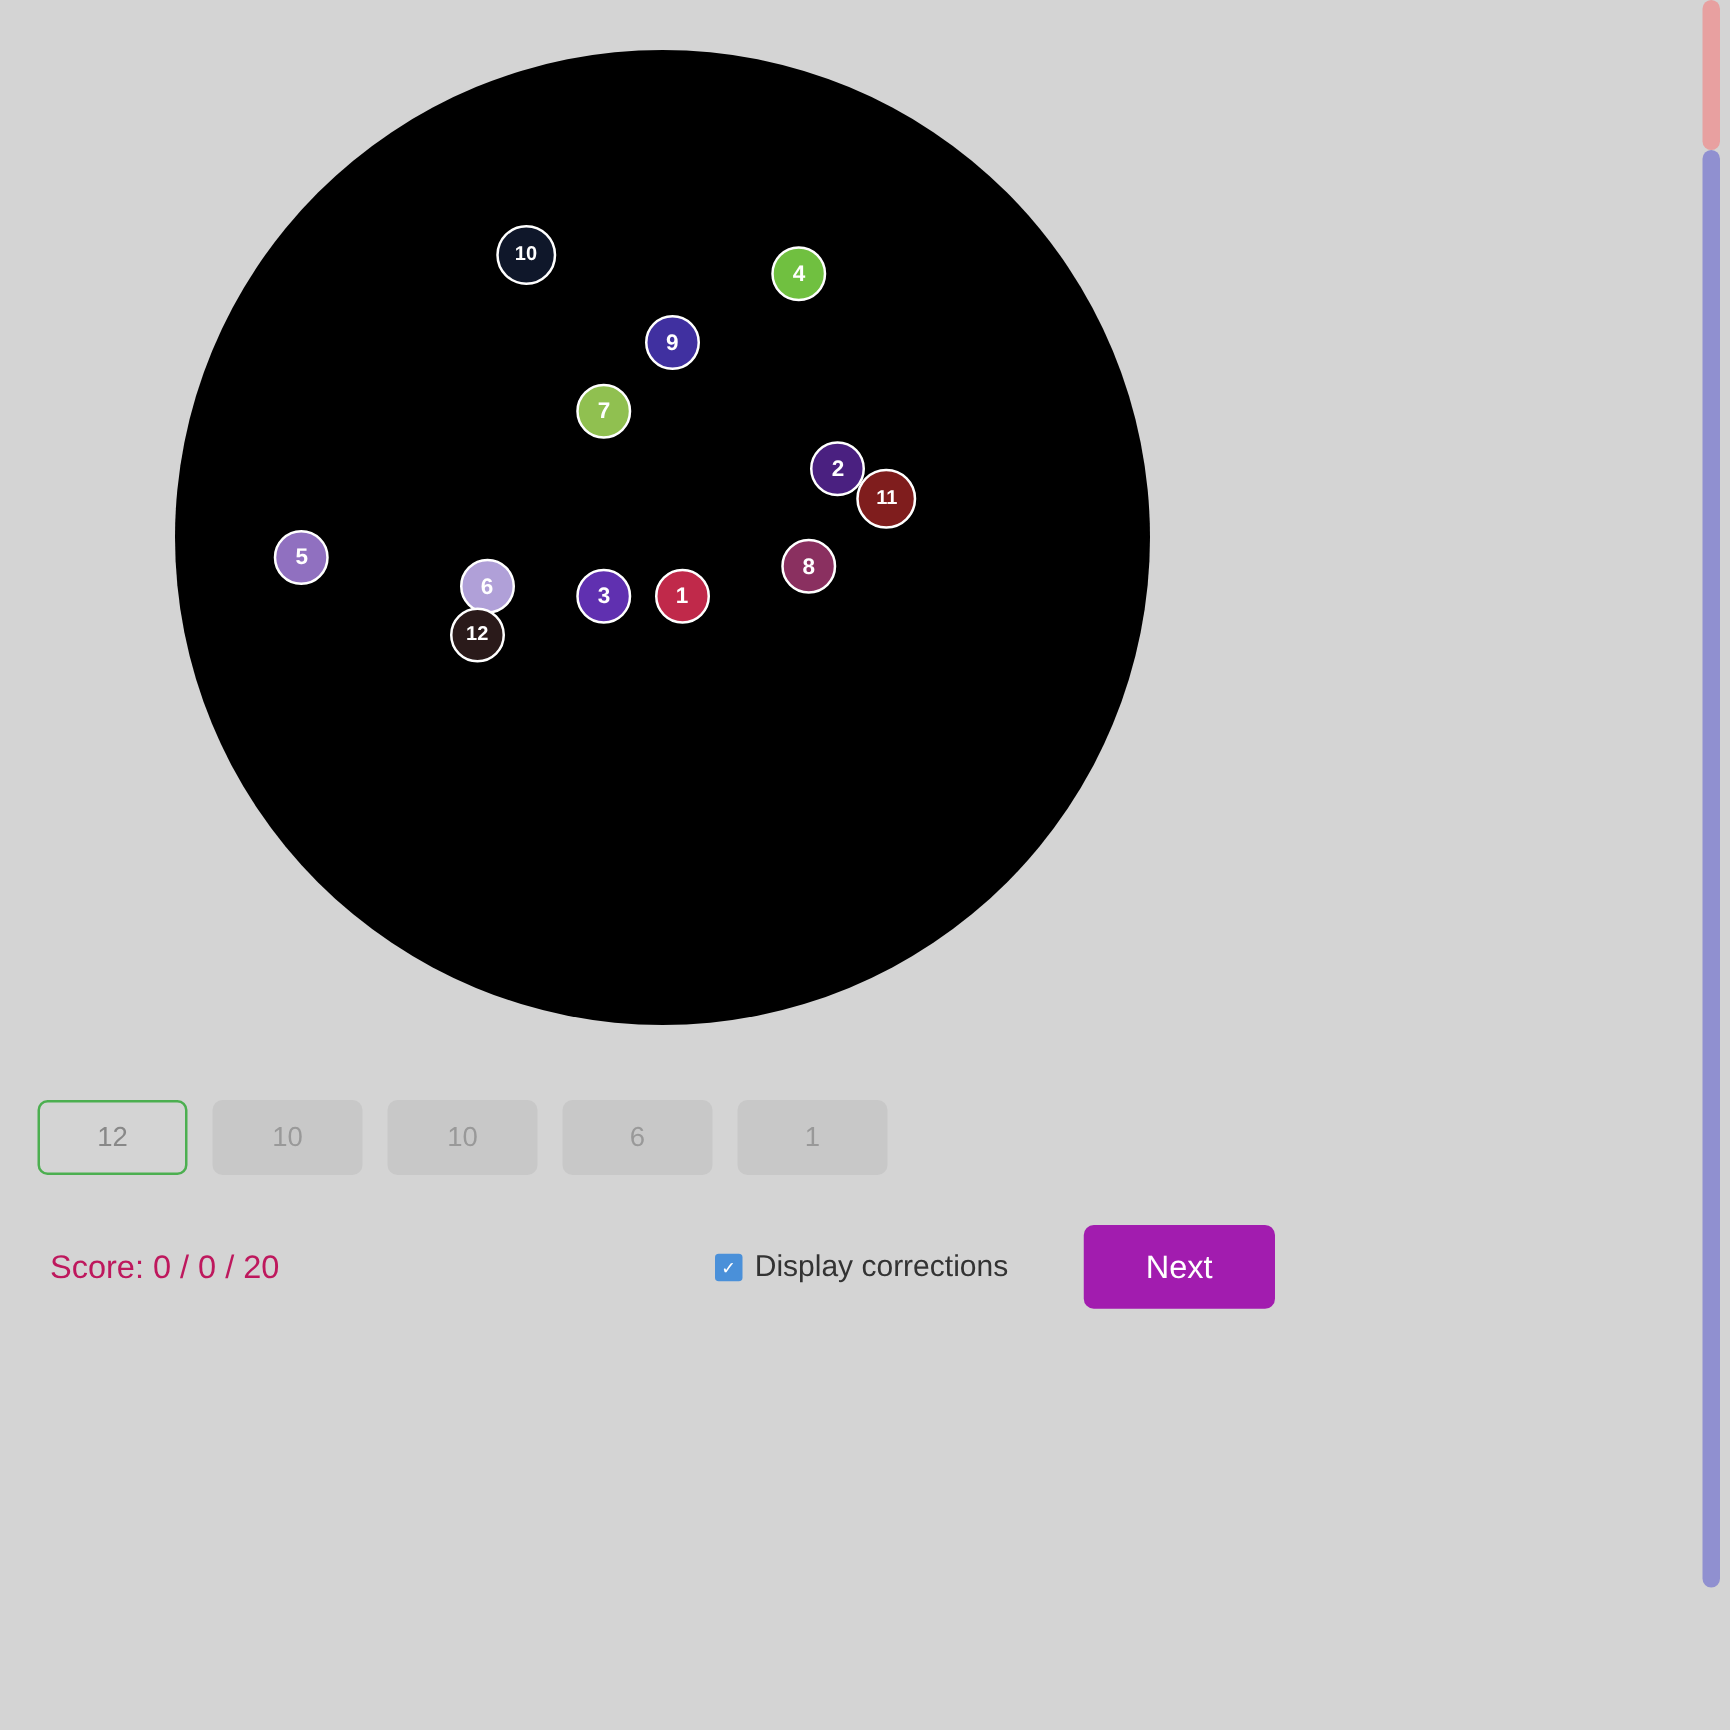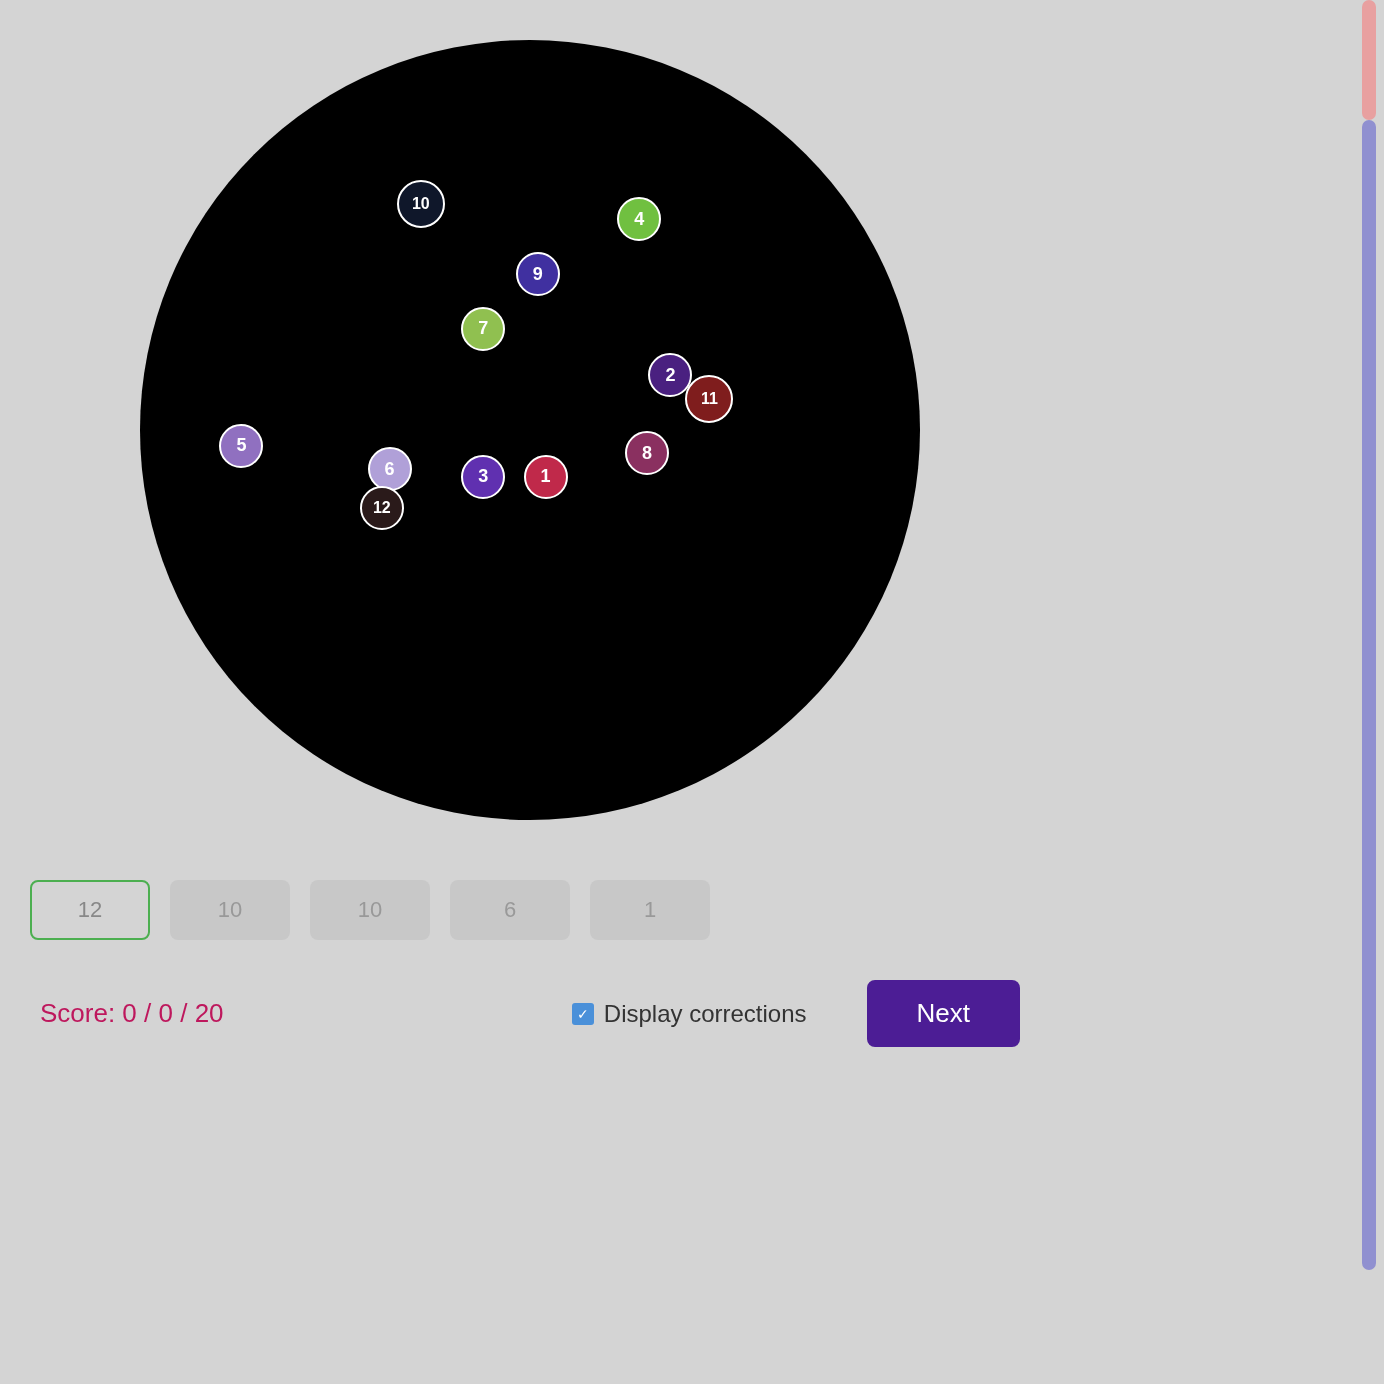--- a/index.html
+++ b/index.html
@@ -114,21 +114,21 @@
       border-radius: 3px;
       display: flex;
       align-items: center;
       justify-content: center;
       color: white;
       font-size: 14px;
       cursor: pointer;
     }
 
     .next-btn {
-      background: #4c1d95;
+      background: #a21caf;
       color: white;
       border: none;
       border-radius: 8px;
       padding: 18px 50px;
       font-size: 26px;
       cursor: pointer;
       font-weight: 500;
     }
 
     .scrollbar-container {

